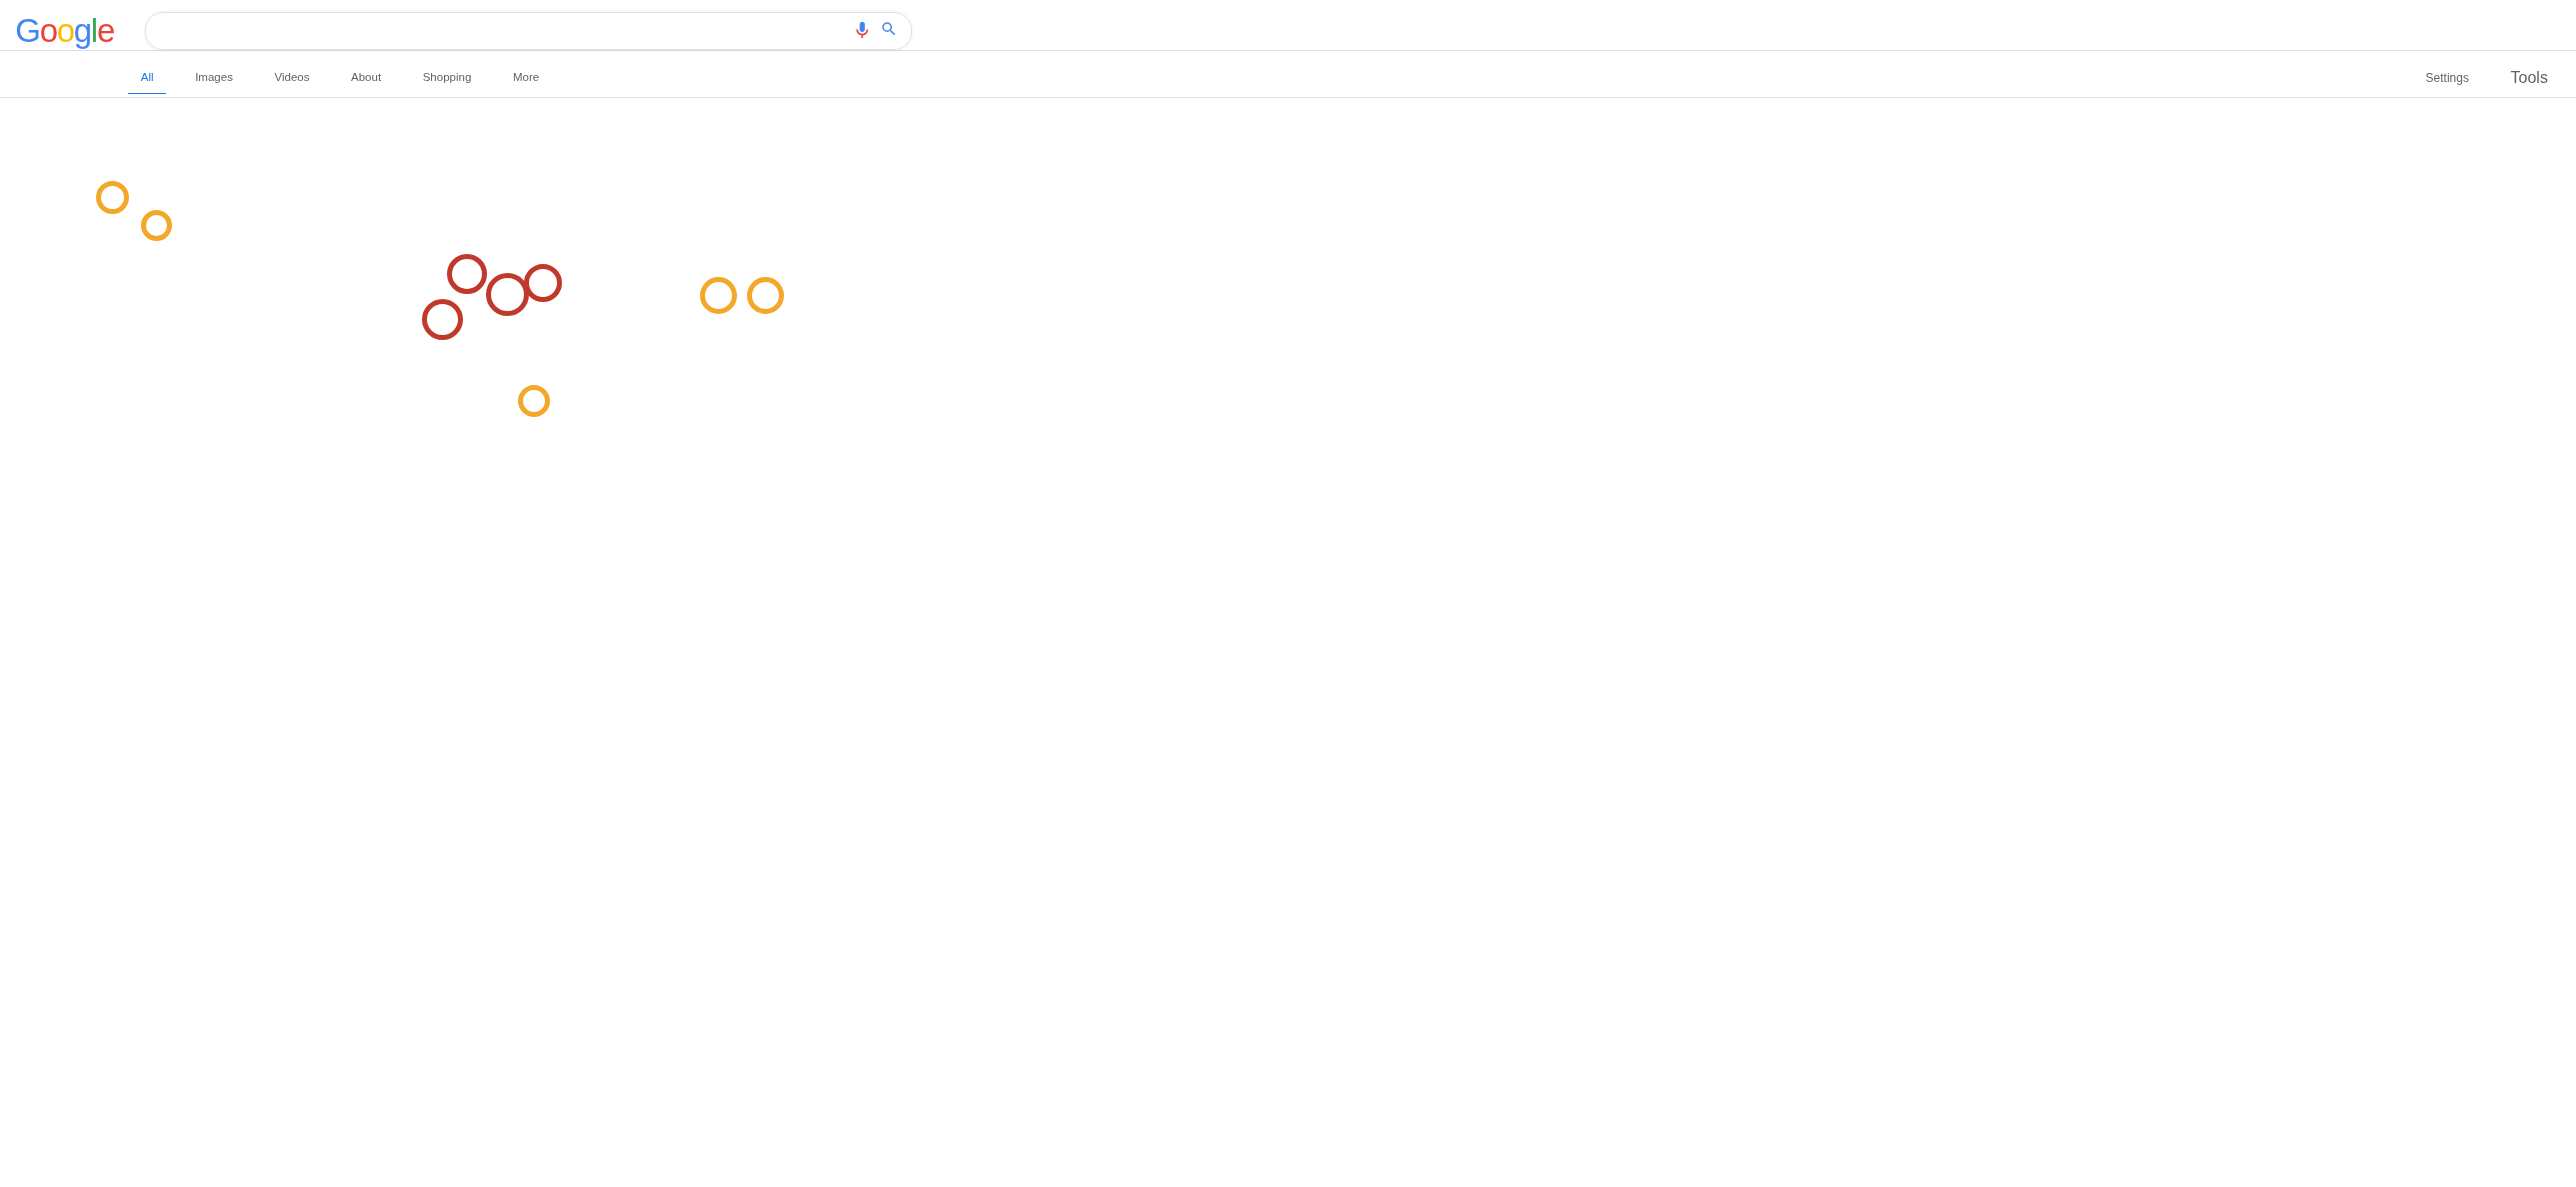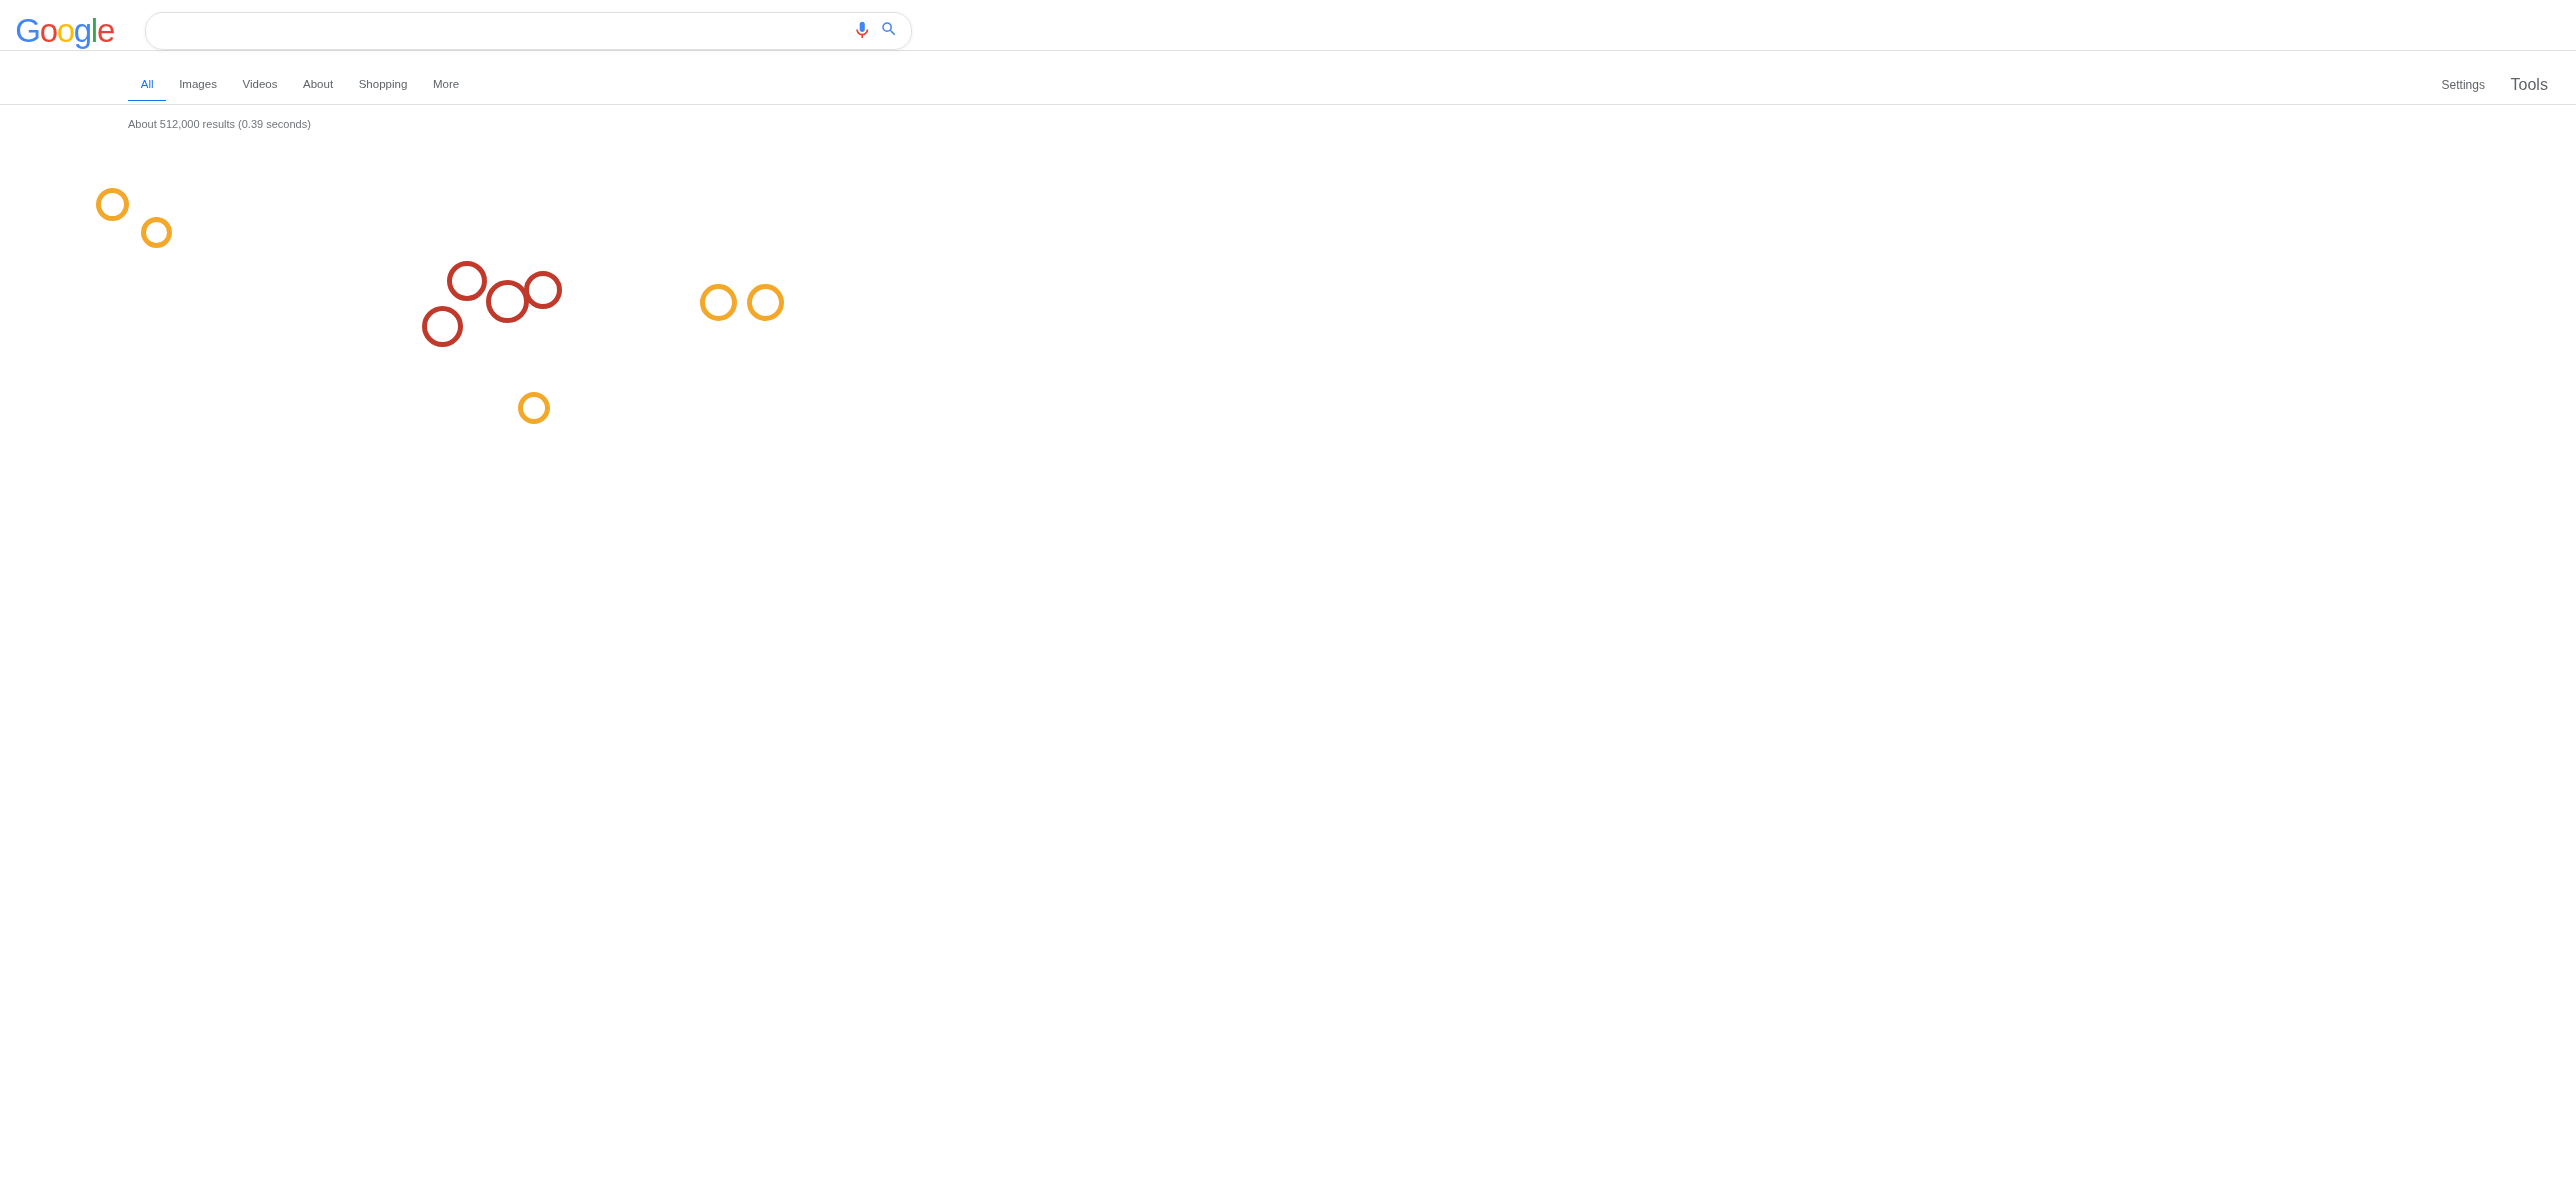--- a/index.html
+++ b/index.html
@@ -71,22 +71,22 @@
       cursor: pointer;
       padding: 0;
       flex-shrink: 0;
     }
 
     
     .nav-tabs {
       display: flex;
       align-items: center;
       padding: 0 15.3px 0 128px;
-      gap: 0;
-      margin-top: 15px;
+      gap: 16px;
+      margin-top: 8px;
       border-bottom: 0.6px solid #e0e0e0;
     }
 
     .nav-tab {
       padding: 10.2px 12.8px;
       font-size: 11.5px;
       color: #5f6368;
       cursor: pointer;
       border-bottom: 1.9px solid transparent;
       white-space: nowrap;
@@ -203,21 +203,20 @@
   </a>
   <a class="nav-tab" href="#">
     <span>More</span>
   </a>
   <div class="nav-spacer"></div>
   <span class="nav-settings">Settings</span>
   <span class="nav-tools">Tools</span>
 </nav>
 
 <div class="results-area">
-  <div class="results-count">About 512,000 results (0.39 seconds)</div>
 
   <div class="zerg-container">
 
     <div class="zerg-o gold-o" style="width:33px;height:33px;top:45px;left:96px;"></div>
     <div class="zerg-o gold-o" style="width:31px;height:31px;top:74px;left:141px;"></div>
 
     <div class="zerg-o red-o" style="width:40px;height:40px;top:118px;left:447px;"></div>
     <div class="zerg-o red-o" style="width:43px;height:43px;top:137px;left:486px;"></div>
     <div class="zerg-o red-o" style="width:41px;height:41px;top:163px;left:422px;"></div>
     <div class="zerg-o red-o" style="width:38px;height:38px;top:128px;left:524px;"></div>

